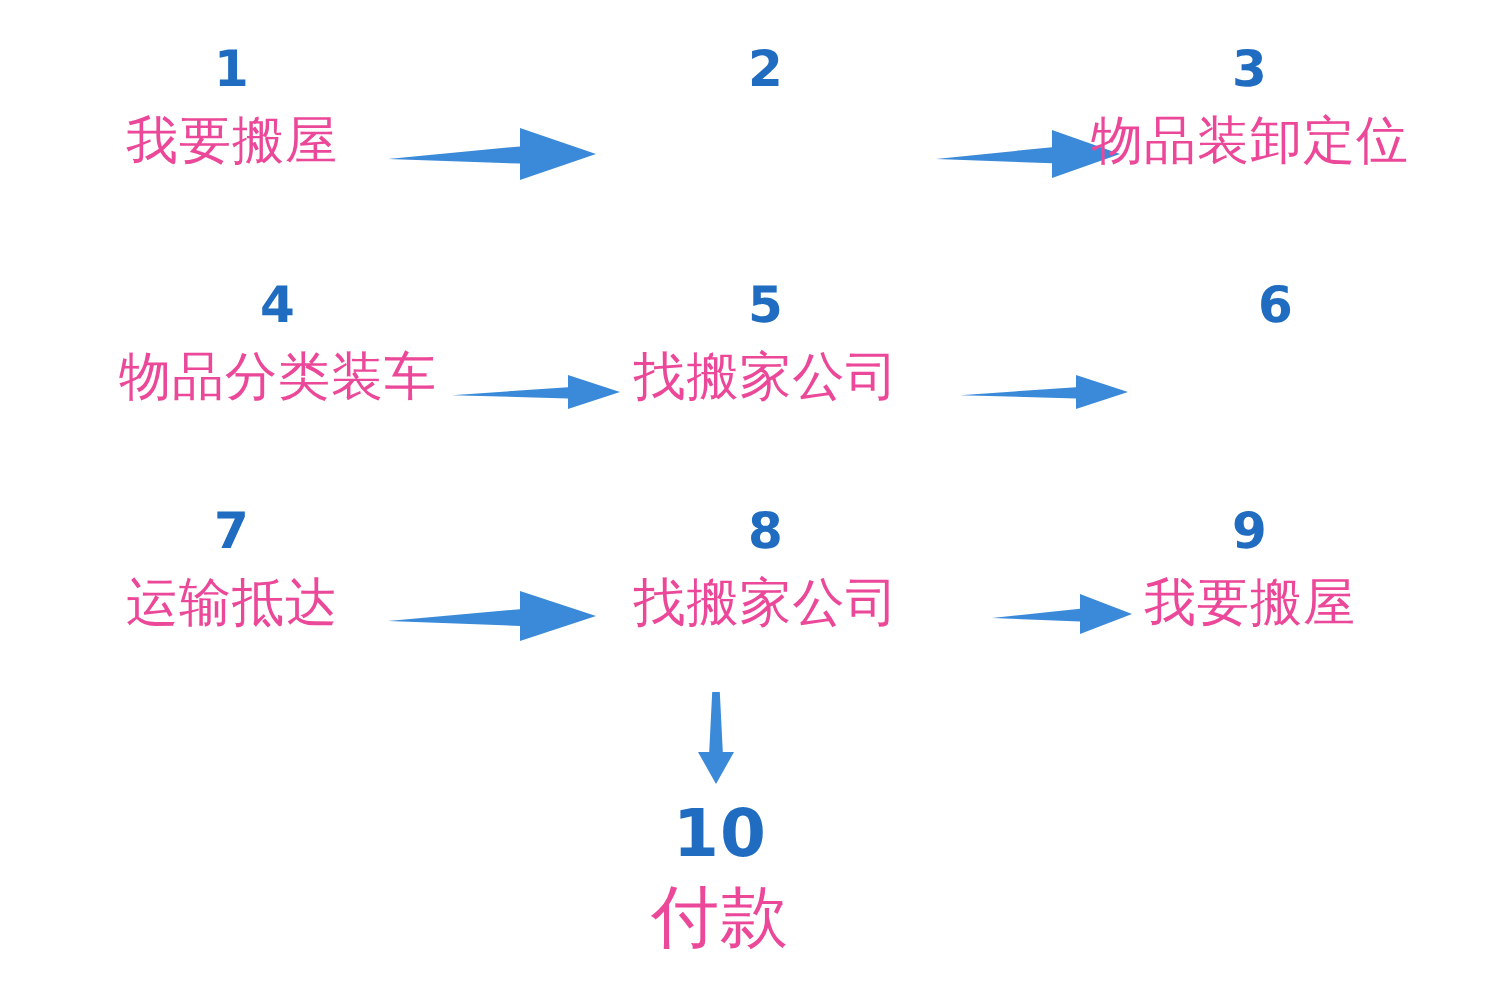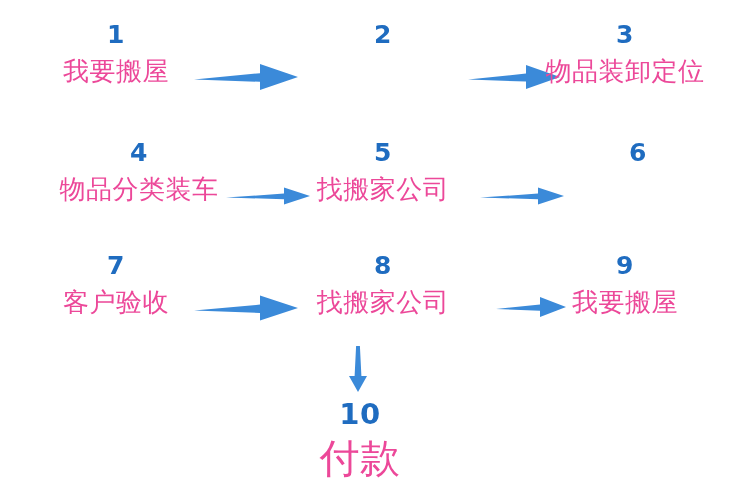--- a/index.html
+++ b/index.html
@@ -37,24 +37,24 @@
   .node .label {
     display: block;
     margin-top: 11px;
     font-size: 26px;
     font-weight: 400;
     line-height: 1;
     color: #ec4899;
     letter-spacing: 0.5px;
   }
   .node.final .num {
-    font-size: 29px;
+    font-size: 33px;
   }
   .node.final .label {
-    font-size: 40px;
+    font-size: 34px;
     margin-top: 9px;
   }
   .arrow {
     position: absolute;
     transform: translate(-50%, -50%);
   }
   .arrow svg {
     display: block;
     overflow: visible;
   }
@@ -111,21 +111,21 @@
       <path d="M0 12.6 L58 8.6 L58 2.5 L84 11 L58 19.5 L58 14.2 Z" fill="#3b8ad9"></path>
     </svg>
   </div>
 
   <div class="node" style="left:638px; top:140px;">
     <span class="num">6</span>
   </div>
 
   <div class="node" style="left:116px; top:253px;">
     <span class="num">7</span>
-    <span class="label">客户验收</span>
+    <span class="label">运输抵达</span>
   </div>
 
   <div class="arrow" style="left:246px; top:308px;">
     <svg width="104" height="32" viewBox="0 0 104 32" aria-hidden="true">
       <path d="M0 18.5 L66 12.6 L66 3.5 L104 16 L66 28.5 L66 21 Z" fill="#3b8ad9"></path>
     </svg>
   </div>
 
   <div class="node" style="left:383px; top:253px;">
     <span class="num">8</span>

